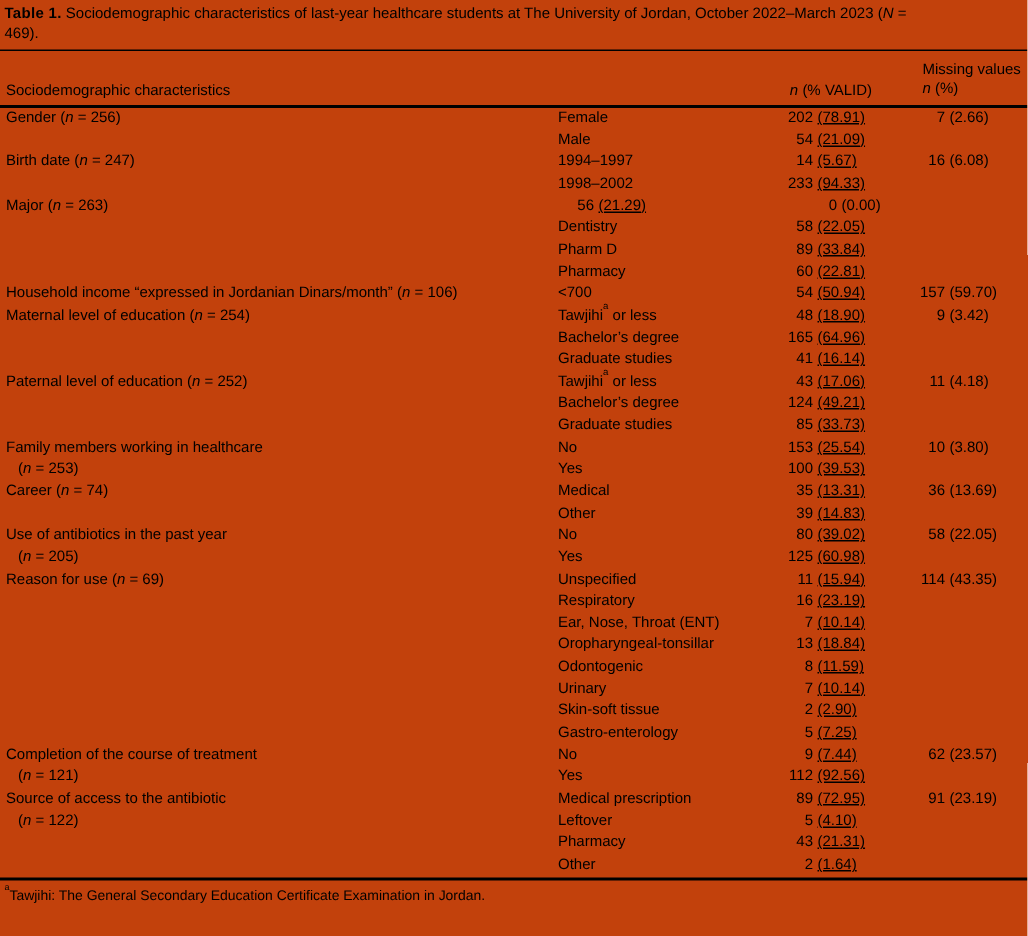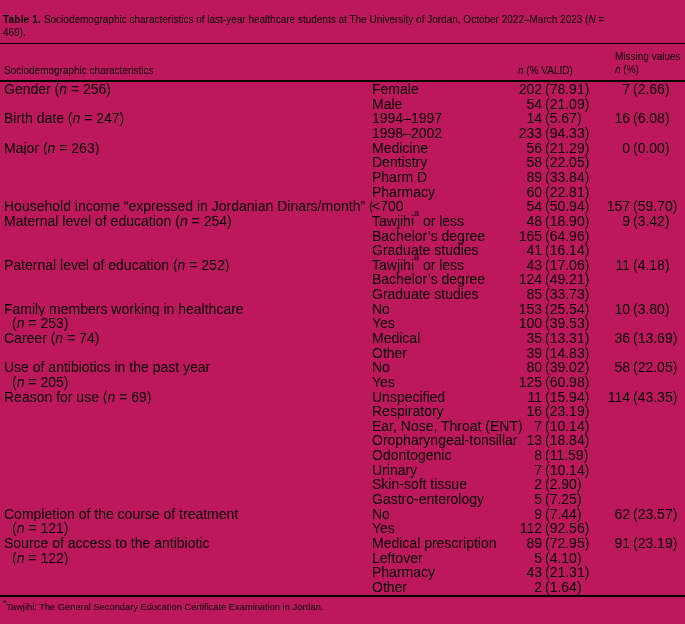--- a/index.html
+++ b/index.html
@@ -1,42 +1,42 @@
 <!DOCTYPE html>
 <html><head>
 <meta charset="utf-8">
 <style>
   html,body{margin:0;padding:0;background:#ffffff;}
   .page{
     width:685px;height:624px;box-sizing:border-box;overflow:hidden;
-    padding-top:13px;background:#be185d;color:#000;
+    padding-top:3px;background:#c2410c;color:#000;
     font-family:"Liberation Sans", sans-serif;
     -webkit-font-smoothing:antialiased;
   }
   .title{font-size:10px;line-height:13.3px;padding:0 2px 0 3px;}
   .title .t-label{font-weight:bold;letter-spacing:.2px;}
   hr{margin:0;border:none;}
   .rule-top{border-top:1.2px solid #000;margin-top:3.5px;}
   .rule-mid{border-top:2px solid #000;}
   .rule-bot{border-top:2px solid #000;}
   .thead{
     display:grid;grid-template-columns:368px 146px 72px 1fr;
     align-items:end;height:36px;box-sizing:border-box;
     padding:0 0 4px 4px;font-size:10px;
   }
-  .th-c3{text-align:left;}
+  .th-c3{text-align:center;}
   .th-c4{padding-left:25px;line-height:12.5px;}
-  .tbody{font-size:14px;}
+  .tbody{font-size:10px;}
   .row{display:grid;grid-template-columns:368px 146px 72px 1fr;line-height:14.64px;padding-left:4px;}
   .c1{white-space:nowrap;overflow:hidden;}
   .c1.indent{padding-left:8px;}
   .c2{white-space:nowrap;}
   .c3{display:flex;white-space:nowrap;}
   .c3 .num{width:24px;text-align:right;}
-  .c3 .pct{padding-left:3px;}
+  .c3 .pct{padding-left:3px;text-decoration:underline;}
   .c4{display:flex;white-space:nowrap;}
   .c4 .num{width:40px;text-align:right;}
   .c4 .pct{padding-left:3px;}
   .footnote{font-size:9.3px;padding-left:3px;margin-top:5px;}
   sup{font-size:64%;line-height:0;position:relative;top:-0.45em;}
   i{font-style:italic;}
 </style>
 </head>
 <body>
 
@@ -99,21 +99,20 @@
         <div class="c1"></div>
         <div class="c2">1998–2002</div>
         <div class="c3">
           <span class="num">233</span>
           <span class="pct">(94.33)</span>
         </div>
         <div class="c4"></div>
       </div>
       <div class="row">
         <div class="c1">Major (<i>n</i> = 263)</div>
-        <div class="c2">Medicine</div>
         <div class="c3">
           <span class="num">56</span>
           <span class="pct">(21.29)</span>
         </div>
         <div class="c4">
           <span class="num">0</span>
           <span class="pct">(0.00)</span>
         </div>
       </div>
       <div class="row">

